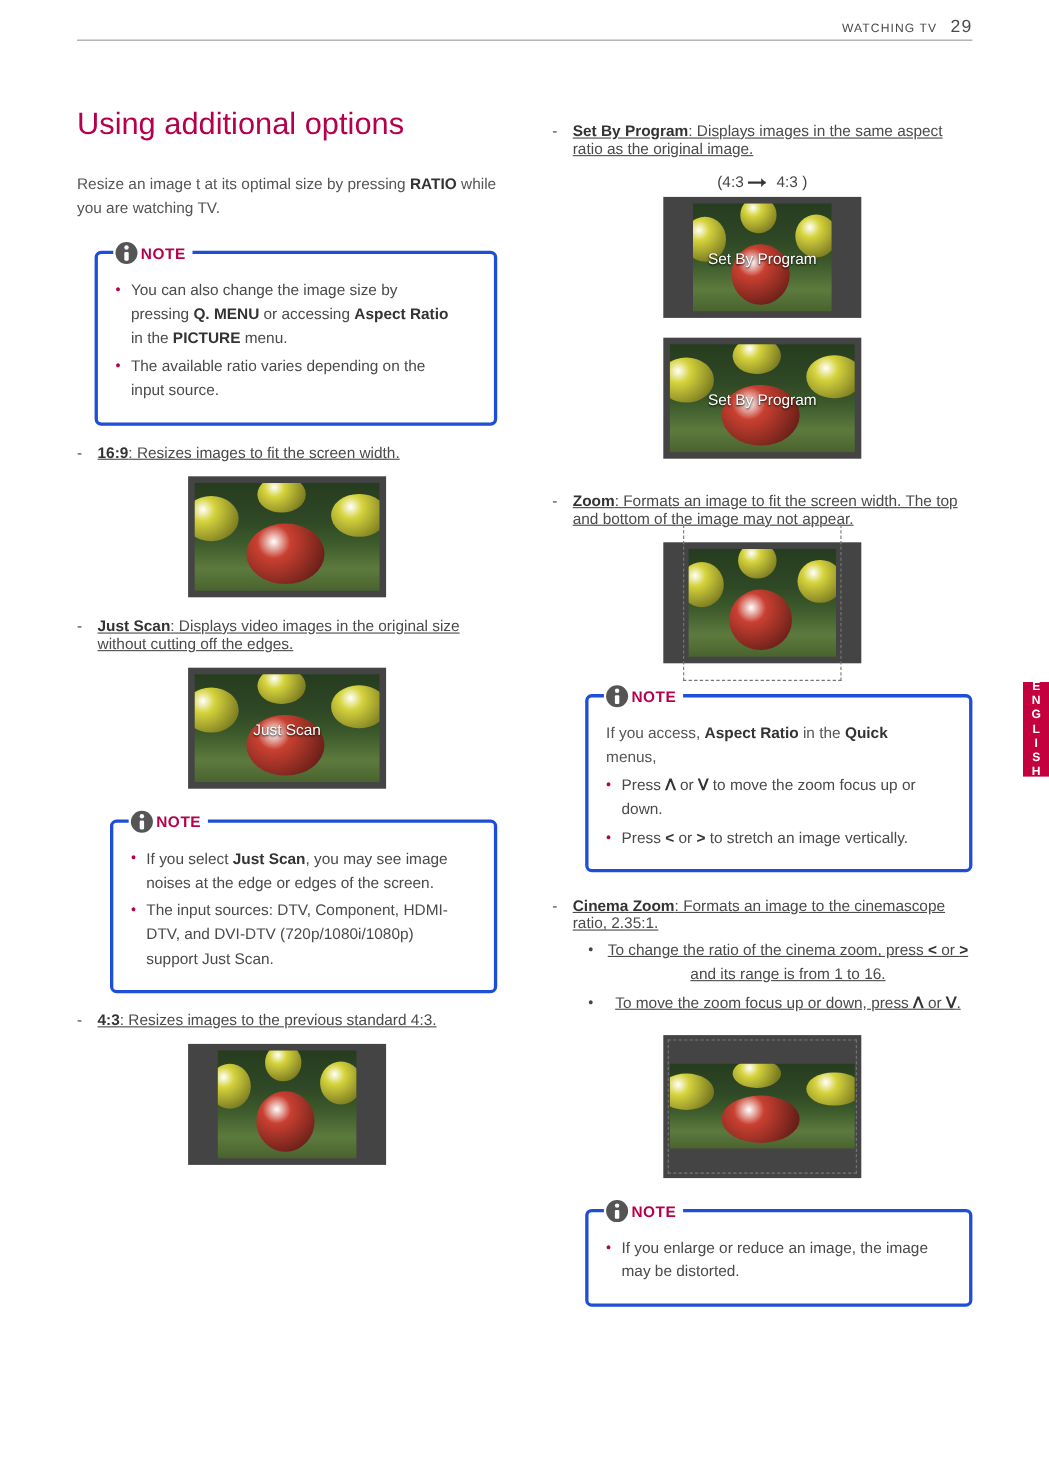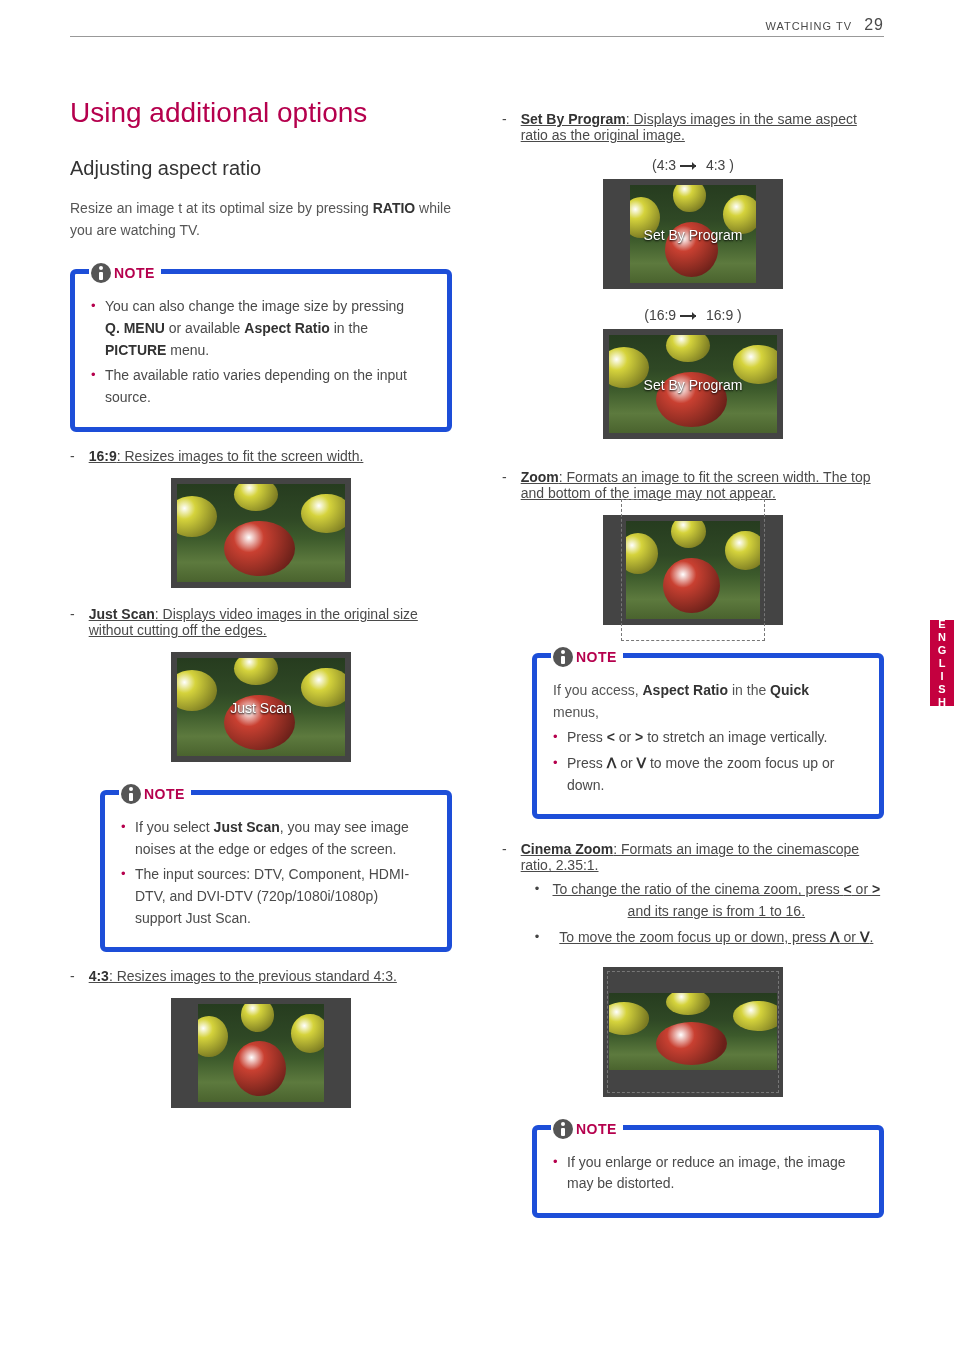--- a/index.html
+++ b/index.html
@@ -71,24 +71,24 @@
   p { line-height: 1.55; color: #555; }
   .bold { font-weight: bold; color: #333; }
   .dash-item {
     display: flex;
     gap: 14px;
     margin: 14px 0;
   }
   .dash-item .dash { flex: 0 0 auto; }
   .dash-item .body { flex: 1; text-decoration: underline; }
   .note-box {
-    border: 5px solid #1d4ed8;
+    border: 3px solid #1d4ed8;
     border-radius: 6px;
     padding: 22px 32px 14px 16px;
-    margin: 28px 0 16px 0;
+    margin: 28px 0 16px 16px;
     position: relative;
   }
   .note-label {
     position: absolute;
     top: -11px;
     left: 14px;
     background: #fff;
     padding: 0 6px 0 2px;
     display: flex;
     align-items: center;
@@ -245,33 +245,32 @@
     </div>
     <div class="header-line"></div>
   </div>
 
   <div class="side-tab">ENGLISH</div>
 
   <div class="columns">
 
     <div class="col">
       <h1>Using additional options</h1>
-      <h2>Adjusting aspect ratio</h2>
       <p>
         <span>Resize an image t at its optimal size by pressing </span><span class="bold">RATIO</span><span> while you are watching TV.</span>
       </p>
 
       <div class="note-box">
         <div class="note-label">
           <span class="icon"></span>
           <span>NOTE</span>
         </div>
         <ul class="bullets">
           <li>
-            <span>You can also change the image size by pressing </span><span class="bold">Q. MENU</span><span> or available </span><span class="bold">Aspect Ratio</span><span> in the </span><span class="bold">PICTURE</span><span> menu.</span>
+            <span>You can also change the image size by pressing </span><span class="bold">Q. MENU</span><span> or accessing </span><span class="bold">Aspect Ratio</span><span> in the </span><span class="bold">PICTURE</span><span> menu.</span>
           </li>
           <li>
             <span>The available ratio varies depending on the input source.</span>
           </li>
         </ul>
       </div>
 
       <div class="dash-item">
         <div class="dash">-</div>
         <div class="body"><span class="bold">16:9</span><span>: Resizes images to fit the screen width.</span></div>
@@ -350,23 +349,20 @@
                 <div class="ball b-yl1"></div>
                 <div class="ball b-yl3"></div>
                 <div class="ball b-yl2"></div>
                 <div class="ball b-red"></div>
               </div>
           </div>
           <div class="overlay-text">Set By Program</div>
         </div>
       </div>
 
-      <div class="arrow-line">
-        <span>(16:9 </span><span class="arr"></span><span> 16:9 )</span>
-      </div>
       <div class="img-wrap" style="margin-top:4px;">
         <div class="tv-frame wide">
           <div class="balls">
               <div class="ball b-yl1"></div>
               <div class="ball b-yl3"></div>
               <div class="ball b-yl2"></div>
               <div class="ball b-red"></div>
             </div>
           <div class="overlay-text">Set By Program</div>
         </div>
@@ -391,24 +387,24 @@
       <div class="note-box" style="margin-left:30px;">
         <div class="note-label">
           <span class="icon"></span>
           <span>NOTE</span>
         </div>
         <p>
           <span>If you access, </span><span class="bold">Aspect Ratio</span><span> in the </span><span class="bold">Quick</span><span> menus,</span>
         </p>
         <ul class="bullets" style="margin-top:4px;">
           <li>
-            <span>Press </span><span class="bold lt">&lt;</span><span> or </span><span class="bold gt">&gt;</span><span> to stretch an image vertically.</span>
+            <span>Press </span><span class="bold caret-up">ꓥ</span><span> or </span><span class="bold caret-down">ꓦ</span><span> to move the zoom focus up or down.</span>
           </li>
           <li>
-            <span>Press </span><span class="bold caret-up">ꓥ</span><span> or </span><span class="bold caret-down">ꓦ</span><span> to move the zoom focus up or down.</span>
+            <span>Press </span><span class="bold lt">&lt;</span><span> or </span><span class="bold gt">&gt;</span><span> to stretch an image vertically.</span>
           </li>
         </ul>
       </div>
 
       <div class="dash-item" style="margin-top:22px;">
         <div class="dash">-</div>
         <div class="body">
           <span class="bold">Cinema Zoom</span><span>: Formats an image to the cinemascope ratio, 2.35:1.</span>
           <ul class="sub" style="margin-top:6px;text-align:center;">
             <li>

